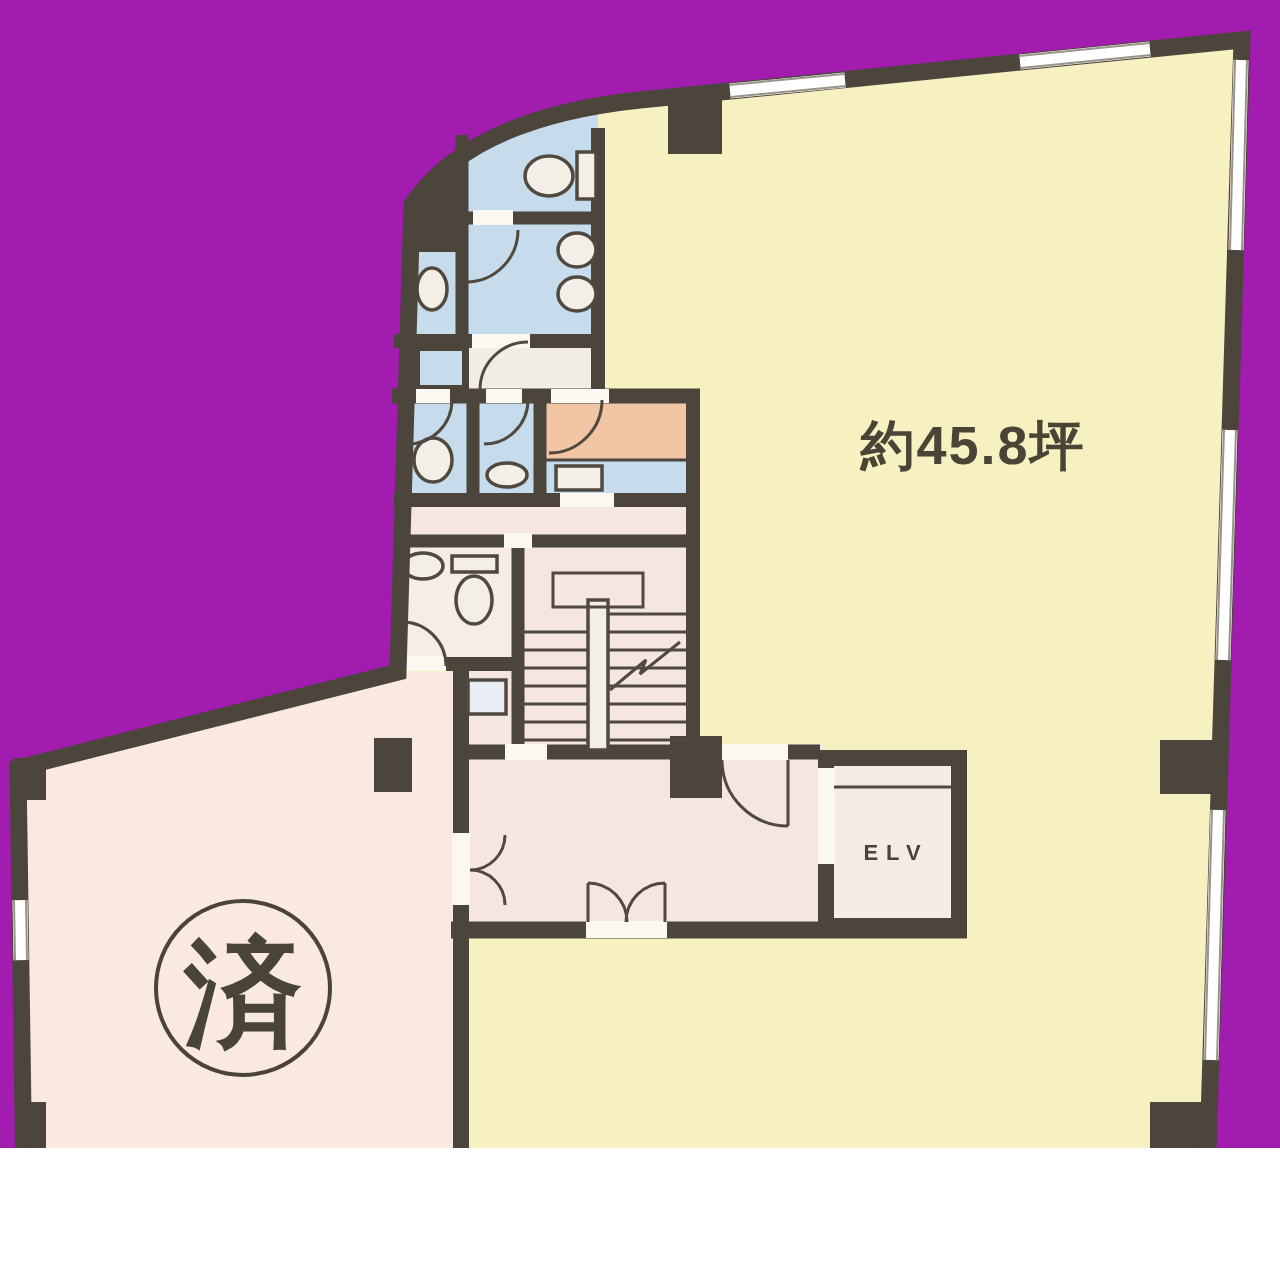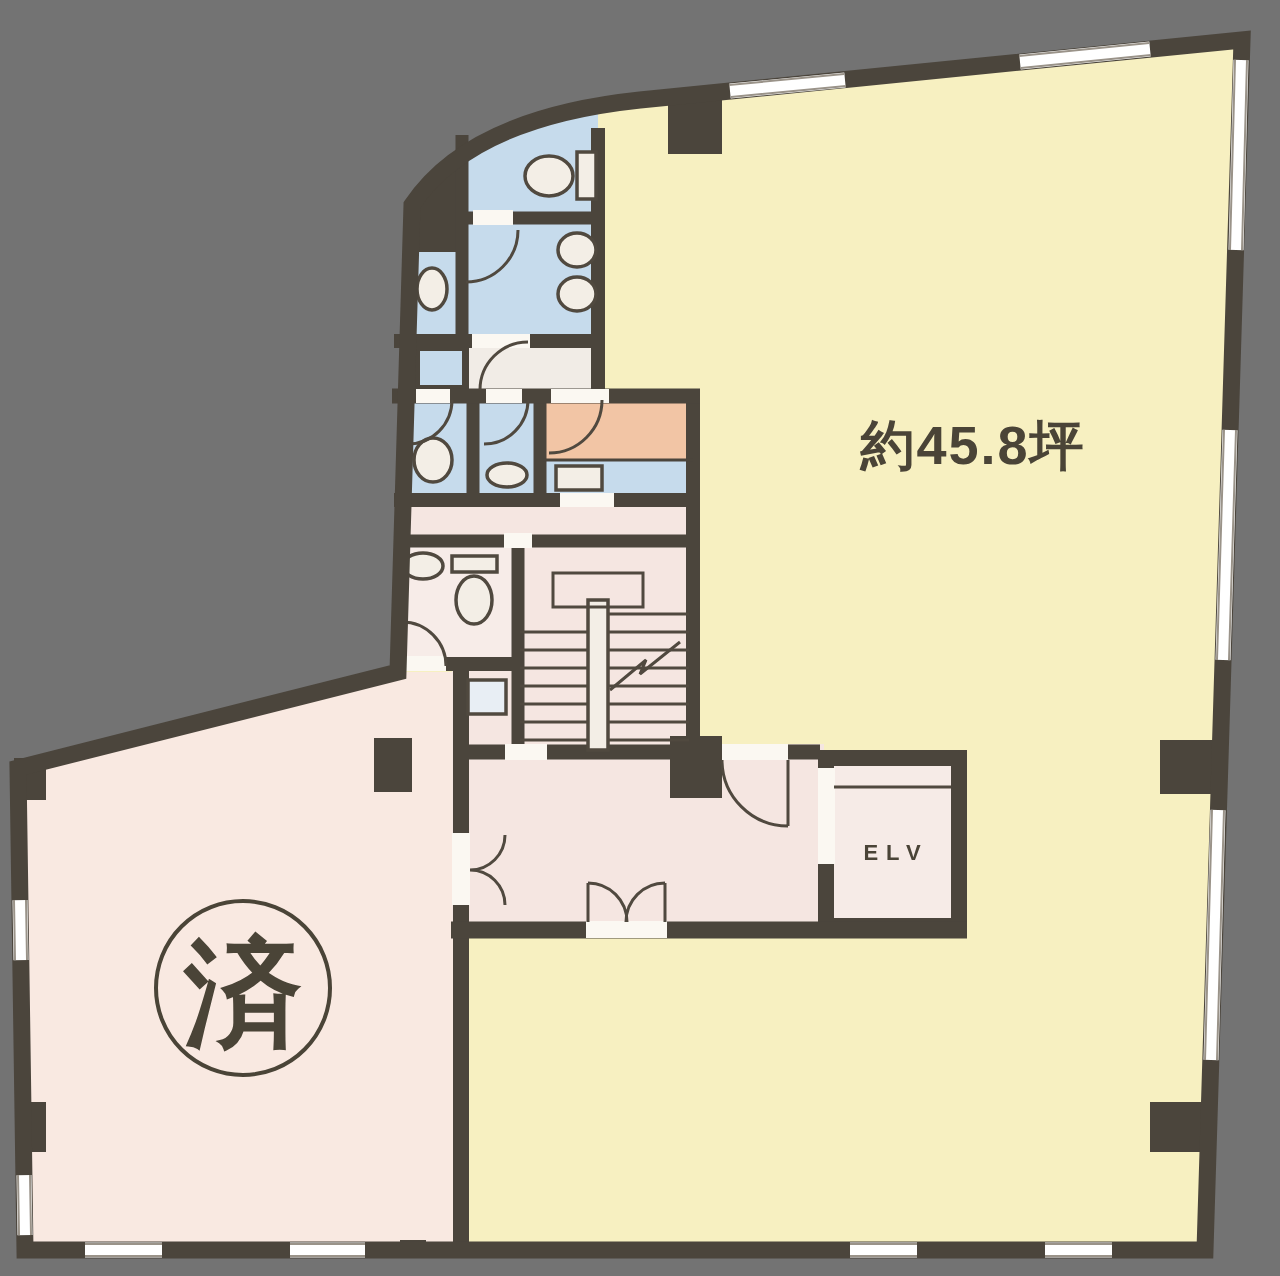--- a/index.html
+++ b/index.html
@@ -1,16 +1,16 @@
 <!DOCTYPE html>
 <html><head>
 <meta charset="utf-8">
 <style>
   html,body{margin:0;padding:0;background:#ffffff;}
-  .canvas{position:relative;width:1280px;height:1276px;background:#737373;overflow:hidden;}
+  .canvas{position:relative;width:1280px;height:1148px;background:#a21caf;overflow:hidden;}
   svg{display:block;}
   text{font-family:"Liberation Sans","DejaVu Sans",sans-serif;font-weight:bold;}
   .area-label{font-size:54px;letter-spacing:2px;}
   .elv-label{font-size:22px;letter-spacing:8px;}
   .stamp-label{font-size:118px;}
 </style>
 </head>
 <body>
 
 <div class="canvas">

